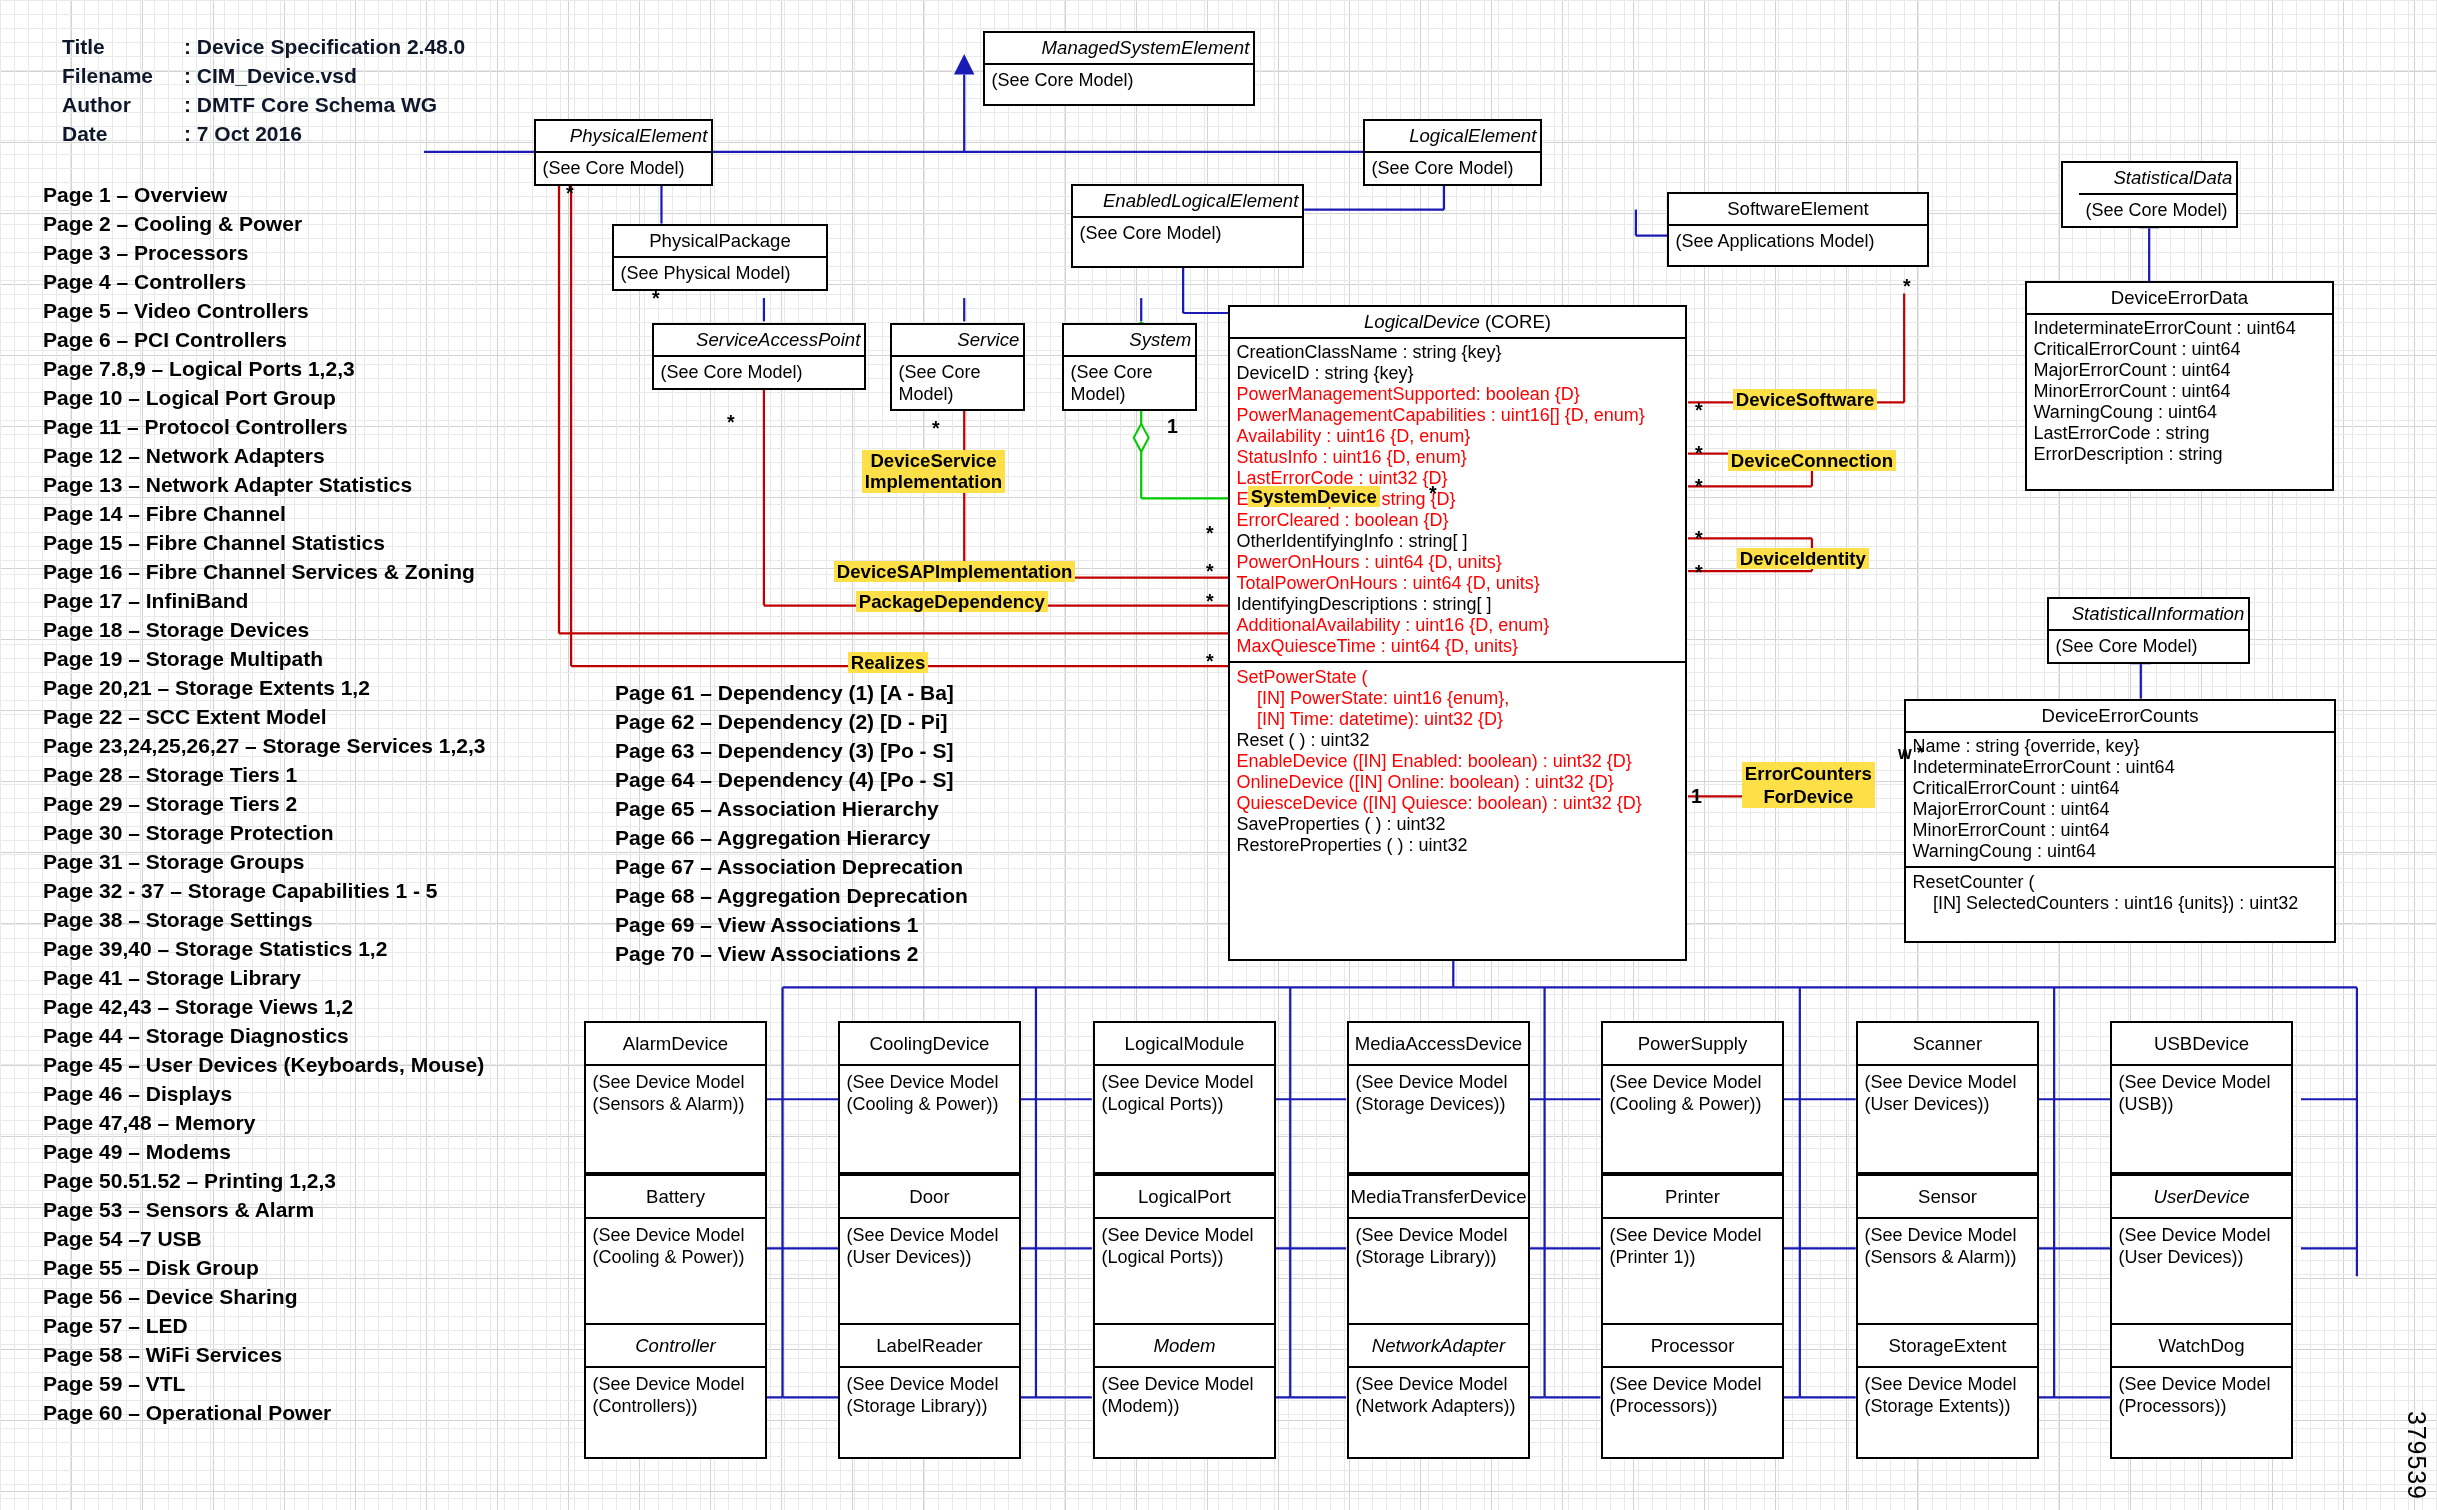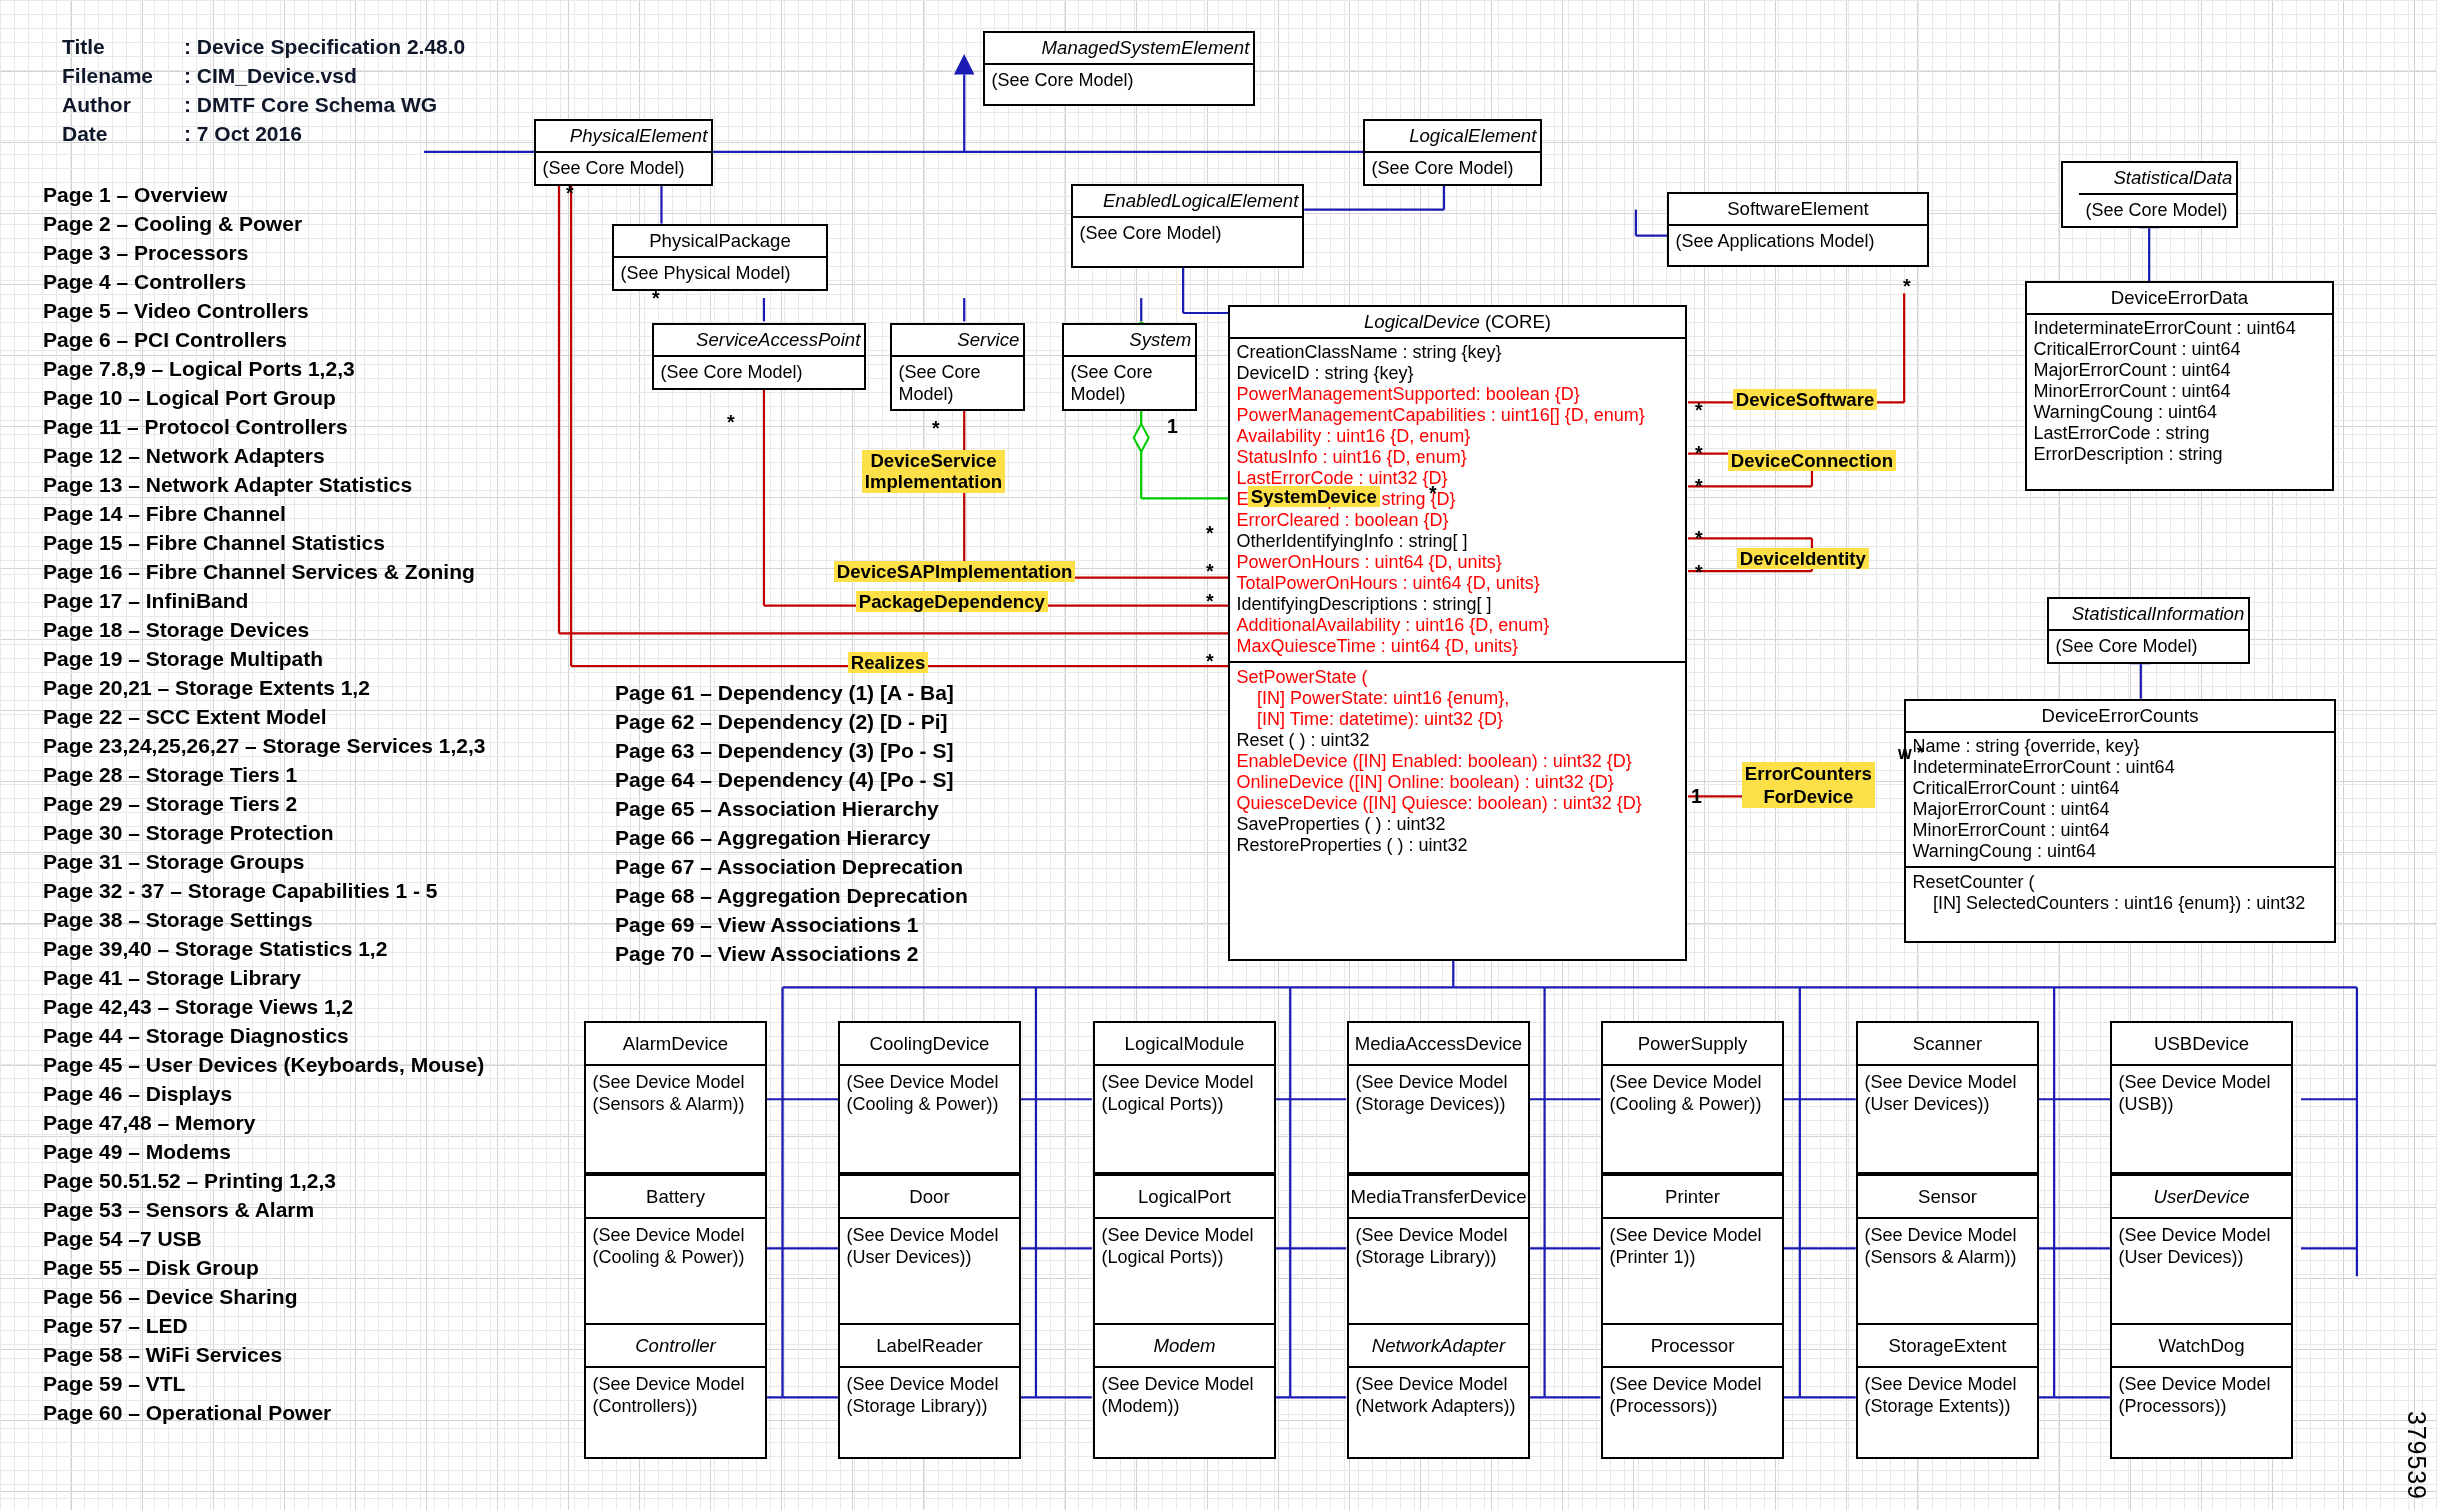--- a/index.html
+++ b/index.html
@@ -385,21 +385,21 @@
   <div class="attrs" id="dec-attrs">
       <div class="blk">Name : string {override, key}</div>
       <div class="blk">IndeterminateErrorCount : uint64</div>
       <div class="blk">CriticalErrorCount : uint64</div>
       <div class="blk">MajorErrorCount : uint64</div>
       <div class="blk">MinorErrorCount : uint64</div>
       <div class="blk">WarningCoung : uint64</div>
     </div>
   <div class="attrs sec" id="dec-methods">
       <div class="blk">ResetCounter (</div>
-      <div class="blk ind">[IN] SelectedCounters : uint16 {enum}) : uint32</div>
+      <div class="blk ind">[IN] SelectedCounters : uint16 {units}) : uint32</div>
     </div>
 </div>
 
 <div id="subclass-grid">
     <div class="cls" style="left: 584px; top: 1021px; width: 183px; height: 153px;">
       <div class="t" style="height: 41px; display: flex; align-items: center; justify-content: center; padding: 0px;">AlarmDevice</div>
       <div class="b" style="white-space: pre-line;">(See Device Model
 (Sensors &amp; Alarm))</div>
     </div>
     <div class="cls" style="left: 838px; top: 1021px; width: 183px; height: 153px;">

